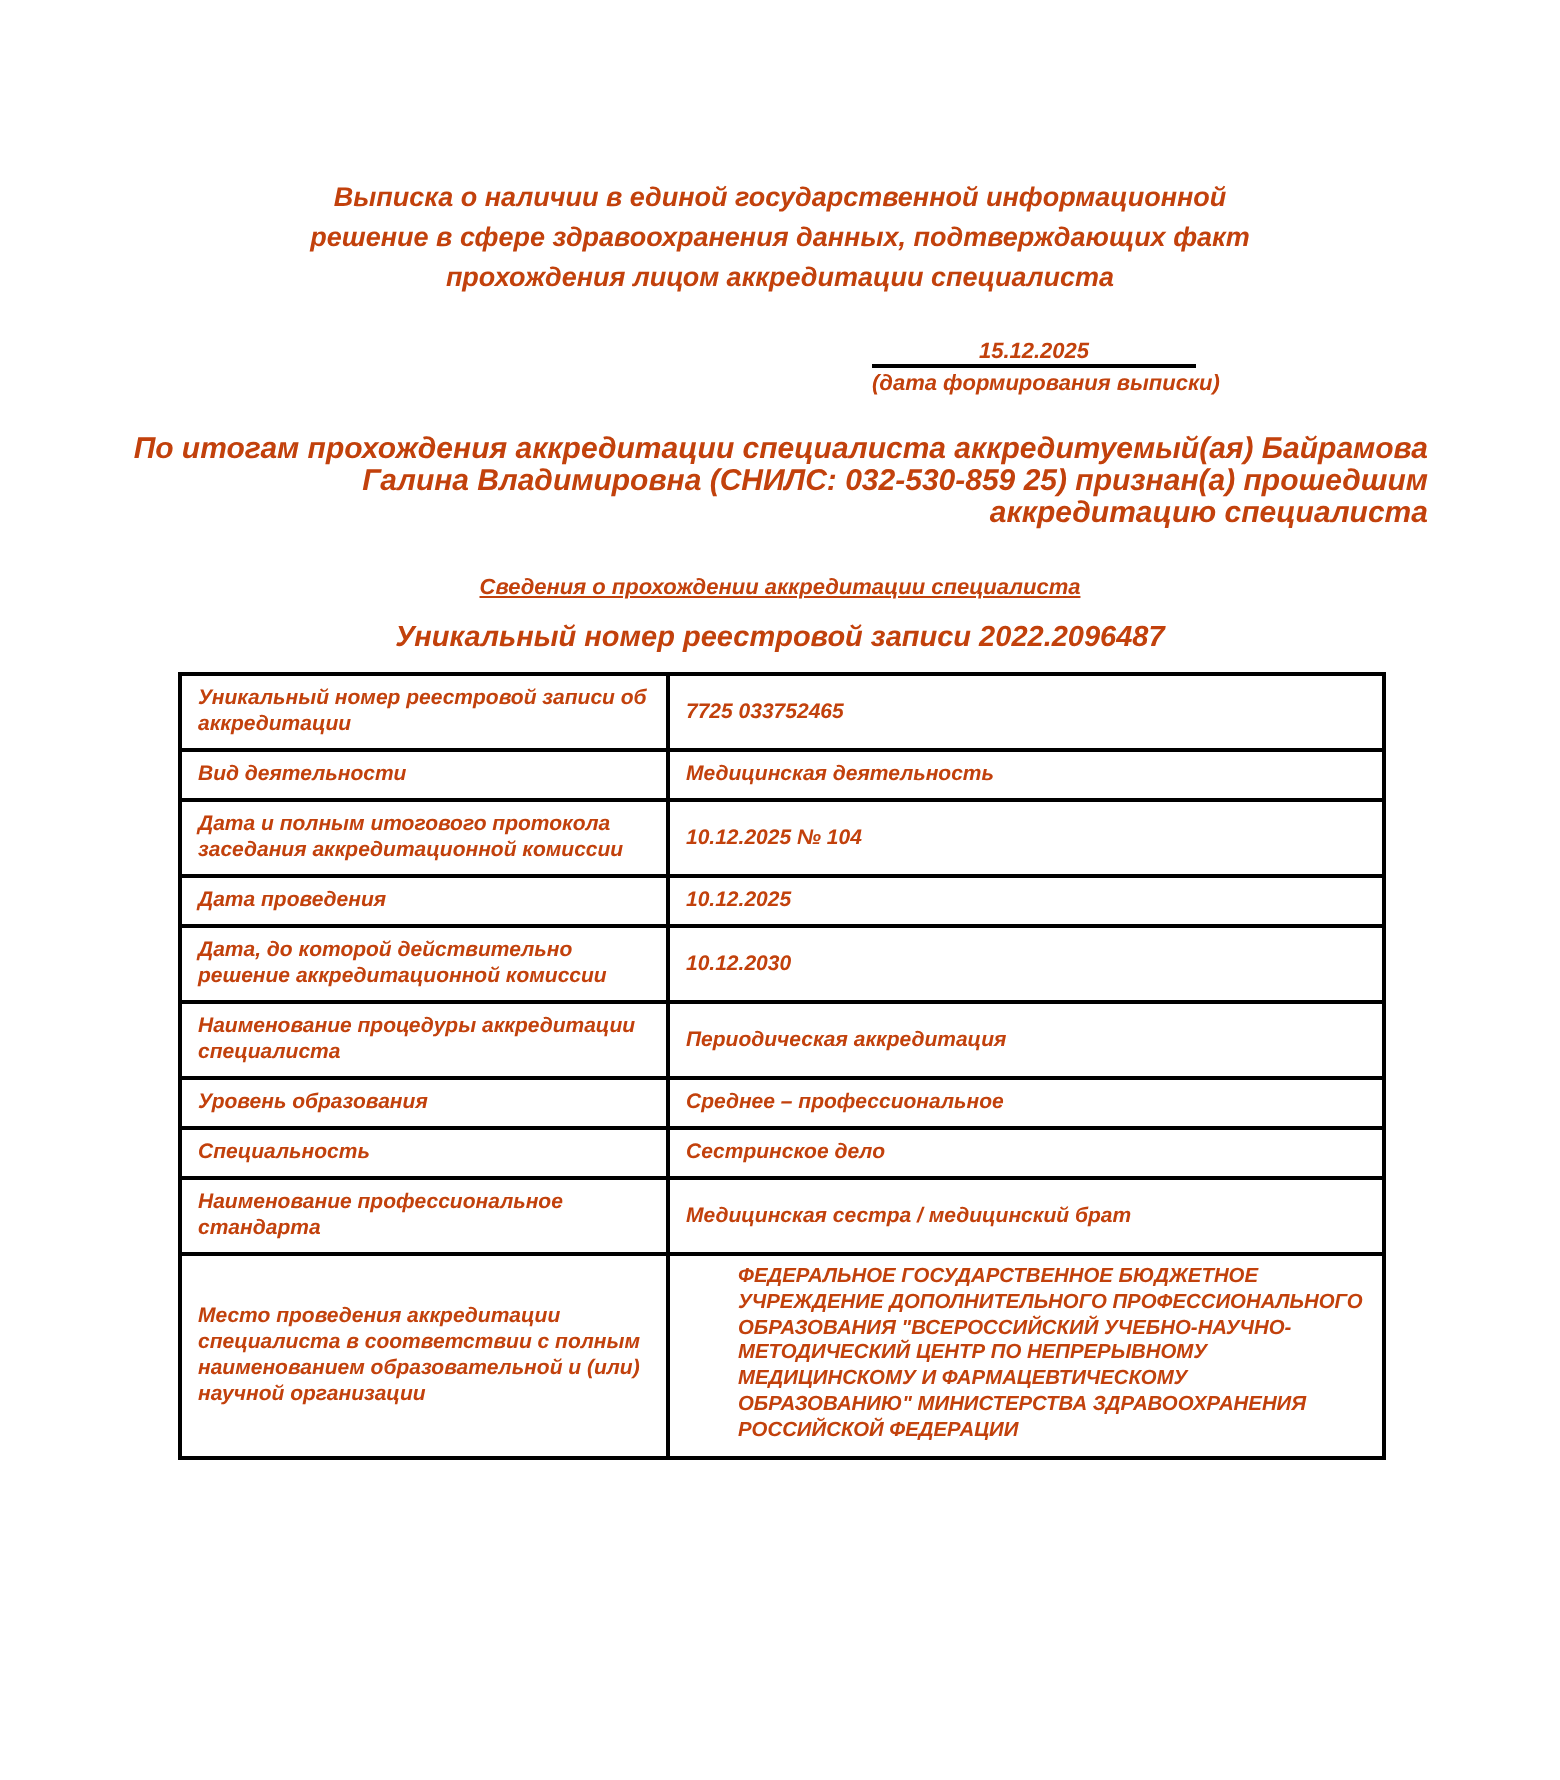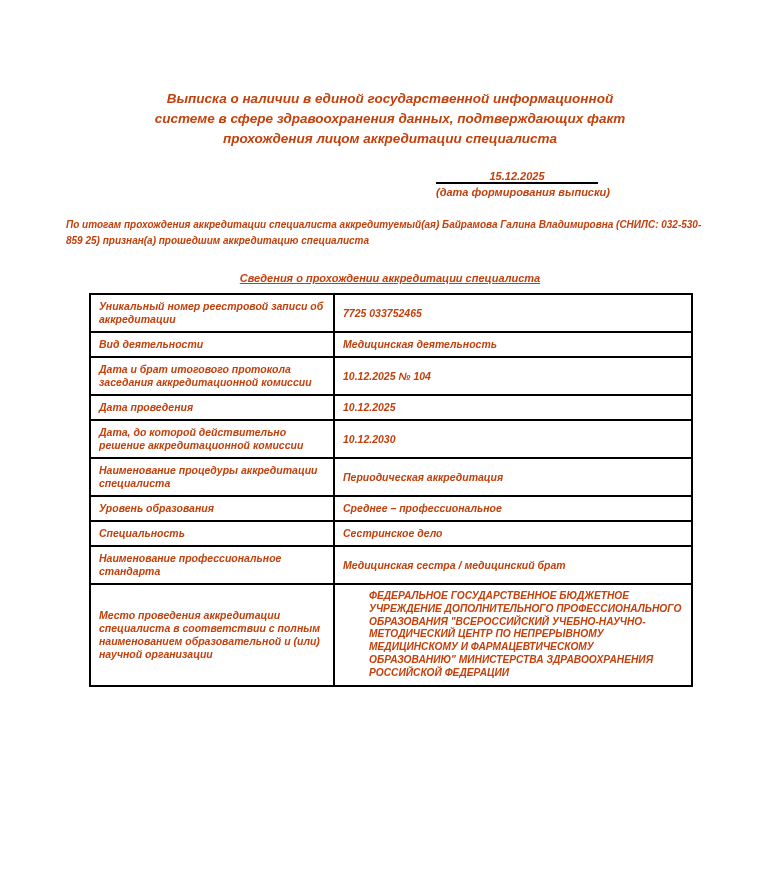--- a/index.html
+++ b/index.html
@@ -38,22 +38,22 @@
   }
   .date-caption {
     font-size: 11px;
     white-space: nowrap;
     margin-top: 2px;
     text-align: center;
   }
   .summary {
     margin: 19px auto 0 auto;
     width: 648px;
-    text-align: left;
-    font-size: 10px;
+    text-align: right;
+    font-size: 15px;
     line-height: 16px;
   }
   .section-heading {
     margin-top: 23px;
     text-align: center;
     font-size: 11px;
   }
   .section-heading span {
     text-decoration: underline;
   }
@@ -81,48 +81,49 @@
   td.value-cell { width: 340px; }
   tr.org-row td.value-cell { font-size: 10.2px; line-height: 12.8px; padding-left: 34px; }
 </style>
 </head>
 <body>
 
 <div class="page">
 
   <div class="title-block">
     <div>Выписка о наличии в единой государственной информационной</div>
-    <div>системе в сфере здравоохранения данных, подтверждающих факт</div>
+    <div>решение в сфере здравоохранения данных, подтверждающих факт</div>
     <div>прохождения лицом аккредитации специалиста</div>
   </div>
 
   <div class="date-block">
     <div class="date-value">15.12.2025</div>
     <div class="date-caption">(дата формирования выписки)</div>
   </div>
 
   <div class="summary">По итогам прохождения аккредитации специалиста аккредитуемый(ая) Байрамова Галина Владимировна (СНИЛС: 032-530-859 25) признан(а) прошедшим аккредитацию специалиста</div>
 
   <div class="section-heading">
     <span>Сведения о прохождении аккредитации специалиста</span>
   </div>
 
+  <div class="registry-line">Уникальный номер реестровой записи 2022.2096487</div>
 
   <table class="acc-table">
     <tbody>
       <tr>
         <td class="label-cell">Уникальный номер реестровой записи об аккредитации</td>
         <td class="value-cell">7725 033752465</td>
       </tr>
       <tr>
         <td class="label-cell">Вид деятельности</td>
         <td class="value-cell">Медицинская деятельность</td>
       </tr>
       <tr>
-        <td class="label-cell">Дата и брат итогового протокола заседания аккредитационной комиссии</td>
+        <td class="label-cell">Дата и полным итогового протокола заседания аккредитационной комиссии</td>
         <td class="value-cell">10.12.2025 № 104</td>
       </tr>
       <tr>
         <td class="label-cell">Дата проведения</td>
         <td class="value-cell">10.12.2025</td>
       </tr>
       <tr>
         <td class="label-cell">Дата, до которой действительно решение аккредитационной комиссии</td>
         <td class="value-cell">10.12.2030</td>
       </tr>

